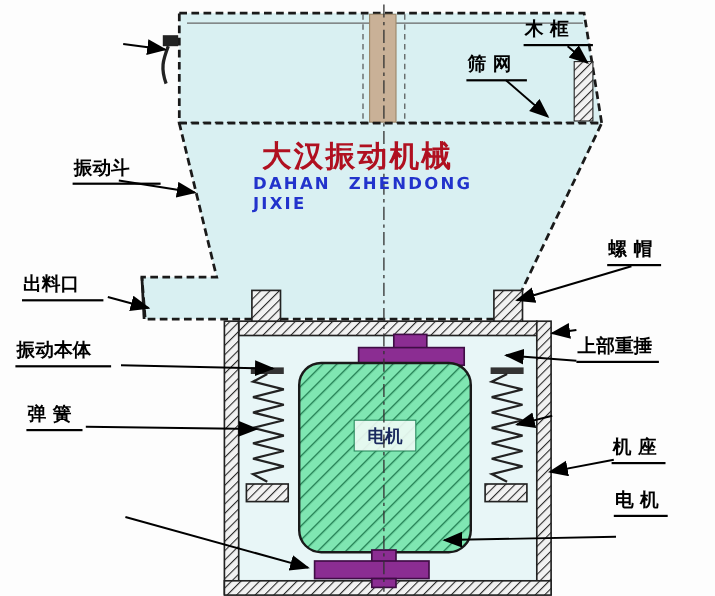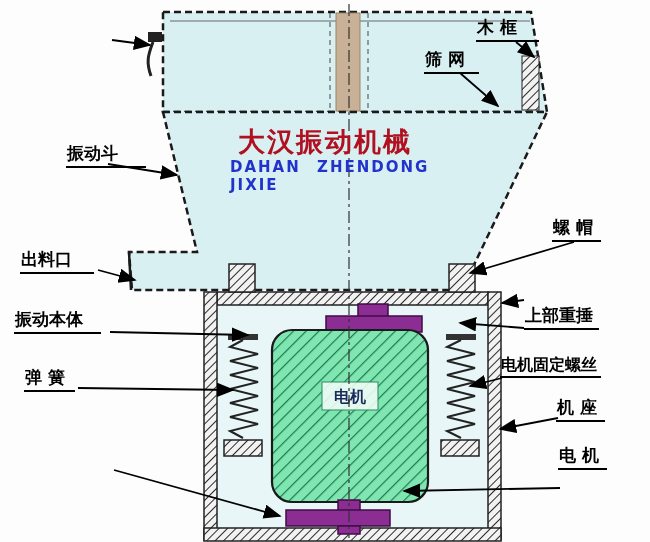--- a/index.html
+++ b/index.html
@@ -110,17 +110,16 @@
 
   <div class="lbl" style="left:18px;top:144px;padding-right:28px;margin-left:48px;">振动斗</div>
   <div class="lbl" style="left:20px;top:250px;padding-right:22px;">出料口</div>
   <div class="lbl" style="left:14px;top:310px;padding-right:18px;">振动本体</div>
   <div class="lbl" style="left:24px;top:368px;padding-right:10px;">弹 簧</div>
 
   <div class="lbl" style="left:476px;top:18px;padding-right:22px;">木 框</div>
   <div class="lbl" style="left:424px;top:50px;padding-right:14px;">筛 网</div>
   <div class="lbl" style="left:552px;top:218px;padding-right:8px;">螺 帽</div>
   <div class="lbl" style="left:524px;top:306px;padding-right:6px;">上部重捶</div>
-  <div class="lbl" style="left:500px;top:356px;padding-right:4px;font-size:16px;">电机固定螺丝</div>
   <div class="lbl" style="left:556px;top:398px;padding-right:8px;">机 座</div>
   <div class="lbl" style="left:558px;top:446px;padding-right:8px;">电 机</div>
 
 </div>
 
 </body></html>

